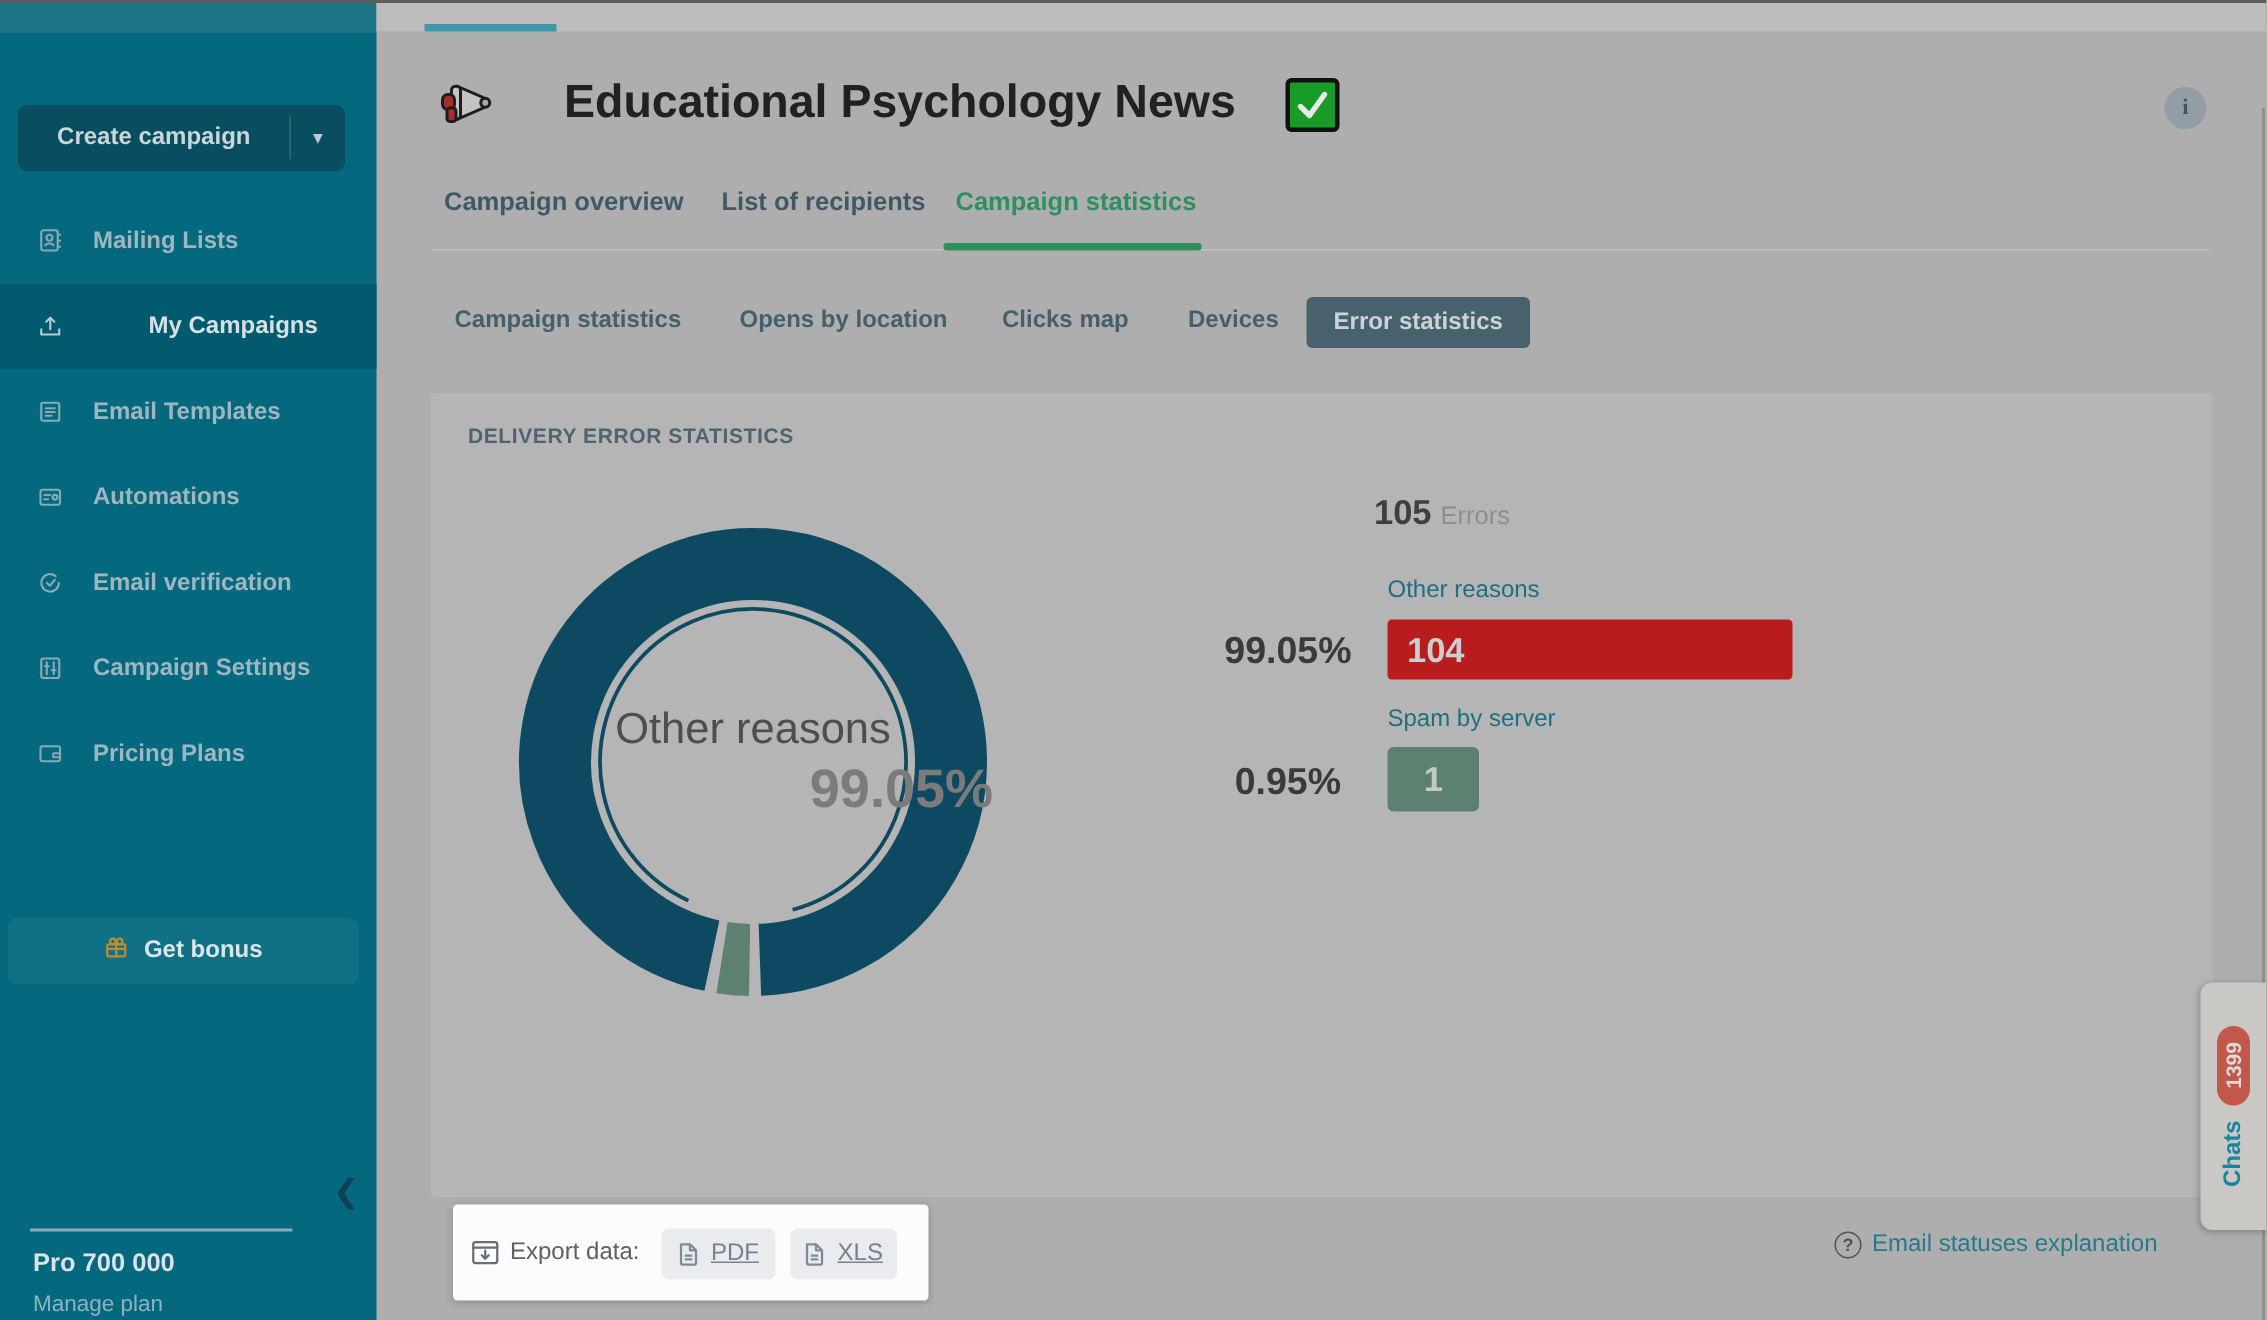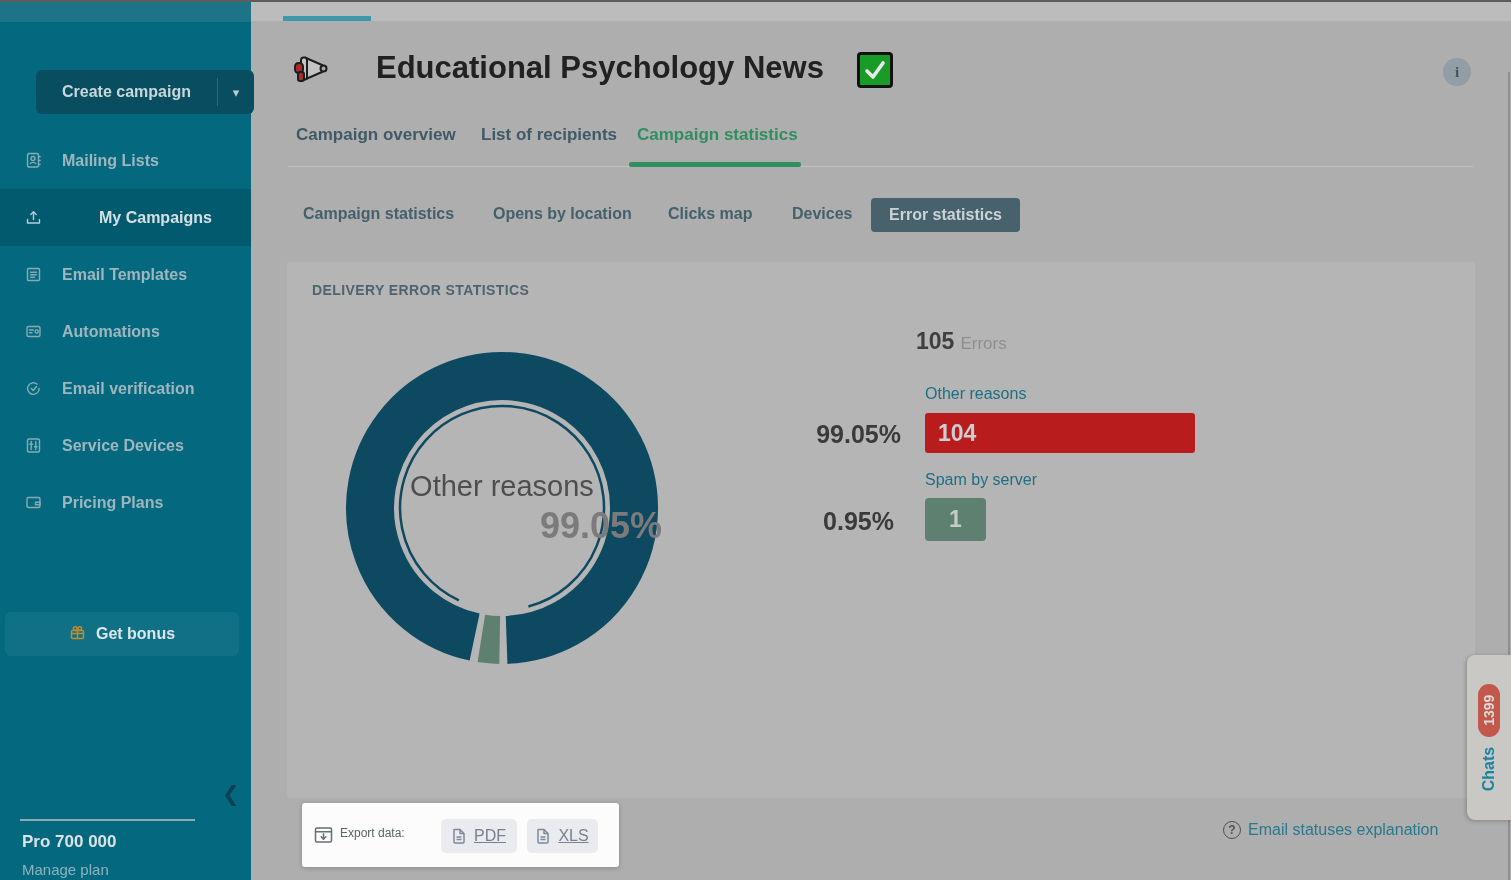--- a/index.html
+++ b/index.html
@@ -11,21 +11,21 @@
   
   .top-dark-line { left:0; top:0; width:1511px; height:2px; background:#5d5d5d; }
   .sidebar-top-strip { left:0; top:2px; width:251px; height:20px; background:#1c7486; }
   .content-top-strip { left:251px; top:2px; width:1260px; height:19px; background:#bcbcbc; }
   .content-tab-indicator { left:283px; top:16px; width:88px; height:5px; background:#3e97ab; }
   .scrollbar { left:1508px; top:72px; width:2px; height:808px; background:#8f8f8f; }
 
   
   .sidebar { left:0; top:22px; width:251px; height:858px; background:#04697e; }
   .create-btn { left:12px; top:48px; width:218px; height:44px; background:#084e60; border-radius:6px;
-    color:#c9d7db; font-size:16px; font-weight:700; display:flex; align-items:center; cursor:pointer;margin-left:24px; }
+    color:#c9d7db; font-size:16px; font-weight:700; display:flex; align-items:center; cursor:pointer; }
   .create-btn .lbl { width:181px; text-align:center; }
   .create-btn .sep { width:1px; height:28px; background:rgba(255,255,255,.16); }
   .create-btn .caret { width:36px; text-align:center; color:#b7cdd4; font-size:13px; }
   .nav { left:0; top:110px; width:251px; }
   .nav-item { position:relative; height:57px; display:flex; align-items:center; padding-left:24px;
     color:#9fb6bf; font-size:16px; font-weight:700; cursor:pointer; }
   .nav-item.active { background:#015a6e; color:#d6e0e4;gap:37px; }
   .nav-item .ic { width:18px; height:18px; margin-right:20px; display:flex; align-items:center; justify-content:center; }
   .nav-item svg { stroke:currentColor; fill:none; stroke-width:1.4; stroke-linecap:round; stroke-linejoin:round; opacity:.85; }
   .bonus-btn { left:5px; top:590px; width:234px; height:44px; background:#0f7086; border-radius:6px;
@@ -71,21 +71,21 @@
   .row-label { font-size:16px; color:#1d6f82; }
   .bar-other { left:925px; top:413px; width:270px; height:40px; background:#b91c1c; border-radius:3px;
     color:#c9ced1; font-size:23px; font-weight:700; line-height:40px; padding-left:13px; }
   .box-spam { left:925px; top:498px; width:61px; height:43px; background:#5e8071; border-radius:4px;
     color:#c5ccc7; font-size:23px; font-weight:700; display:flex; align-items:center; justify-content:center; }
   .pct { font-size:25px; font-weight:700; color:#3a3a3a; text-align:right; }
 
   
   .export-box { left:302px; top:803px; width:317px; height:64px; background:#fcfcfc; border-radius:3px;
     box-shadow:0 1px 5px rgba(0,0,0,.22); }
-  .export-lbl { left:340px; top:826px; font-size:12px; color:#5a6268; }
+  .export-lbl { left:340px; top:826px; font-size:16px; color:#5a6268; }
   .export-ic { left:314px; top:826px; }
   .exp-btn { top:819px; height:34px; background:#e9ebee; border-radius:5px; display:flex; align-items:center;
     justify-content:center; gap:8px; color:#76828f; font-size:16px; cursor:pointer;text-decoration:underline; }
   .exp-btn svg { stroke:#7d8b99; fill:none; stroke-width:1.5; stroke-linejoin:round; }
   .statuses-link { left:1223px; top:821px; display:flex; align-items:center; gap:7px; color:#27798e;
     font-size:16px; cursor:pointer; }
   .q-ic { width:18px; height:18px; border:1.6px solid #4a5459; border-radius:50%; color:#4a5459;
     font-size:12px; font-weight:700; display:flex; align-items:center; justify-content:center; }
 
   
@@ -167,21 +167,21 @@
         <span>Email verification</span>
       </div>
       <div class="nav-item">
         <span class="ic">
           <svg width="17" height="17" viewBox="0 0 17 17">
               <rect x="2.5" y="2" width="12" height="13" rx="1.5"></rect>
               <path d="M6.2 4.5v8M10.8 4.5v8"></path>
               <path d="M4.9 7.2h2.6M9.5 9.8h2.6"></path>
             </svg>
         </span>
-        <span>Service Devices</span>
+        <span>Campaign Settings</span>
       </div>
       <div class="nav-item">
         <span class="ic">
           <svg width="17" height="17" viewBox="0 0 17 17">
               <rect x="2" y="3.5" width="13" height="10" rx="1.5"></rect>
               <path d="M10.5 8.2h4.5v2.6h-4.5z"></path>
             </svg>
         </span>
         <span>Pricing Plans</span>
       </div>

